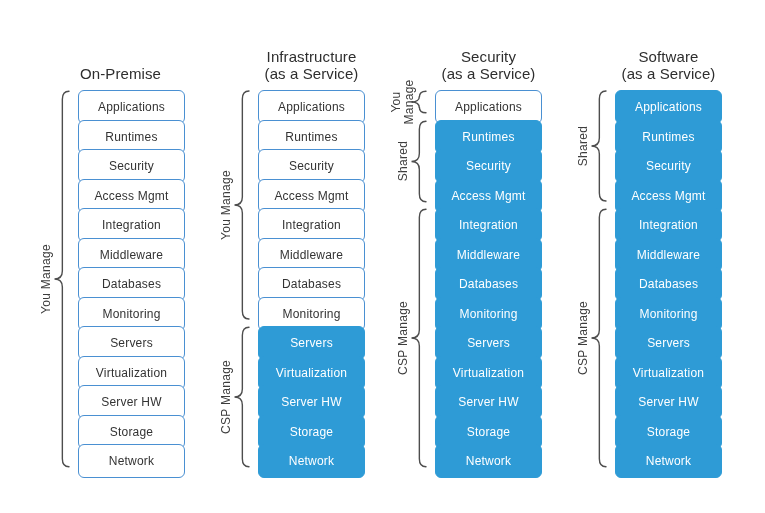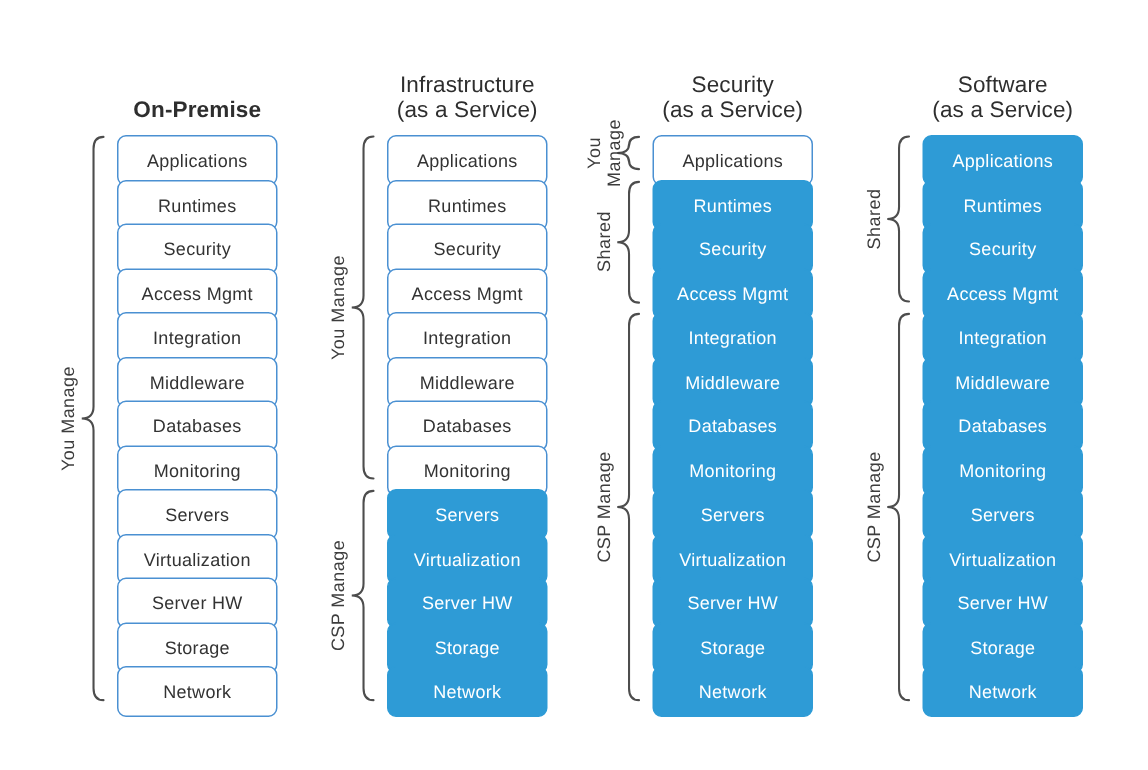--- a/index.html
+++ b/index.html
@@ -73,21 +73,21 @@
     letter-spacing: 0.3px;
     white-space: pre;
     text-align: center;
   }
 </style>
 </head>
 <body>
 
 <div id="canvas">
     <div class="column">
-      <div class="col-header" style="left: 53px; width: 157px; font-weight: bold;">
+      <div class="col-header" style="left: 42px; width: 157px;">
         <div>On-Premise</div>
       </div>
       <div class="box white" style="left: 78px; top: 90px;">Applications</div>
       <div class="box white" style="left: 78px; top: 119.5px;">Runtimes</div>
       <div class="box white" style="left: 78px; top: 149px;">Security</div>
       <div class="box white" style="left: 78px; top: 178.5px;">Access Mgmt</div>
       <div class="box white" style="left: 78px; top: 208px;">Integration</div>
       <div class="box white" style="left: 78px; top: 237.5px;">Middleware</div>
       <div class="box white" style="left: 78px; top: 267px;">Databases</div>
       <div class="box white" style="left: 78px; top: 296.5px;">Monitoring</div>

